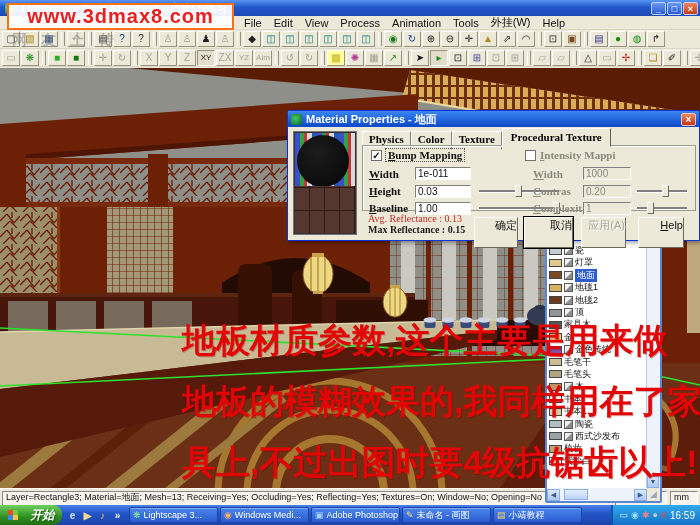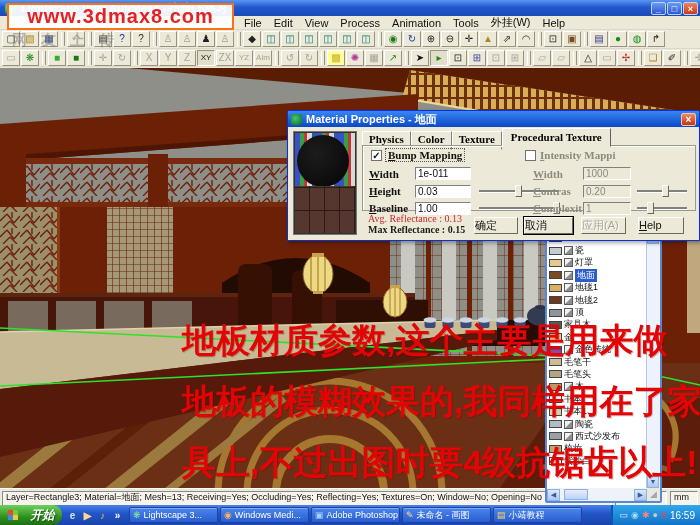--- a/index.html
+++ b/index.html
@@ -53,21 +53,21 @@
 .din{width:56px;height:13px;background:#fff;border:1px solid;border-color:#808080 #fff #fff #808080;font-family:"Liberation Sans",sans-serif;font-weight:normal;font-size:10px;line-height:11px;padding:0 2px;overflow:hidden}
 .sl{position:relative;width:80px;height:14px;margin-left:8px}
 .strack{position:absolute;left:0;right:0;top:6px;height:2px;background:#808080;box-shadow:0 1px 0 #fff}
 .sthumb{position:absolute;top:1px;width:7px;height:12px;background:#ece9d8;border:1px solid;border-color:#fff #6a6a5a #6a6a5a #fff}
 .frow.dis{color:#8a8a7e}
 .frow.dis .flabel{width:50px}
 .frow.dis .din{width:48px;background:#ece9d8;color:#8a8a7e}
 .frow.dis .sl{width:50px;margin-left:6px}
 #refl-avg{position:absolute;left:80px;top:86px;font-family:"Liberation Serif",serif;font-weight:normal;font-size:10px;color:#c42b2b}
 #refl-max{position:absolute;left:80px;top:97px;font-family:"Liberation Serif",serif;font-weight:bold;font-size:10px;color:#1a1a1a}
-.dbtn{position:absolute;top:90px;height:17px;border:1px solid;border-color:#fff #6a6a5a #6a6a5a #fff;background:#ece9d8;font-size:11px;line-height:15px;text-align:left;color:#111}
+.dbtn{position:absolute;top:90px;height:31px;border:1px solid;border-color:#fff #6a6a5a #6a6a5a #fff;background:#ece9d8;font-size:11px;line-height:15px;text-align:right;color:#111}
 .dbtn.def{outline:1px solid #000}
 .dbtn.dis{color:#a8a496;text-shadow:1px 1px 0 #fff}
 .dbtn u,.flabel u,.cblabel u{text-decoration:underline}
 
 #palette{position:absolute;left:545px;top:230px;width:117px;height:273px;z-index:4;background:#ece9d8;border:2px solid #5a86d6;border-radius:2px}
 #plist{position:absolute;left:0;top:0;right:13px;bottom:13px;background:#fff;overflow:hidden;border-right:1px solid #b8c8e8}
 .prow{height:12.4px;display:flex;align-items:center;font-size:9px;color:#111;padding-left:2px;white-space:nowrap}
 .sw{width:13px;height:8px;border:1px solid #444;margin-right:2px;flex:0 0 auto}
 .cube{width:9px;height:9px;border:1px solid #5a5a5a;background:linear-gradient(135deg,#f2f2f2 45%,#8e8e8e 55%);margin-right:2px;flex:0 0 auto}
 .plabel.sel{background:#2a5ccc;color:#fff;padding:0 2px}

